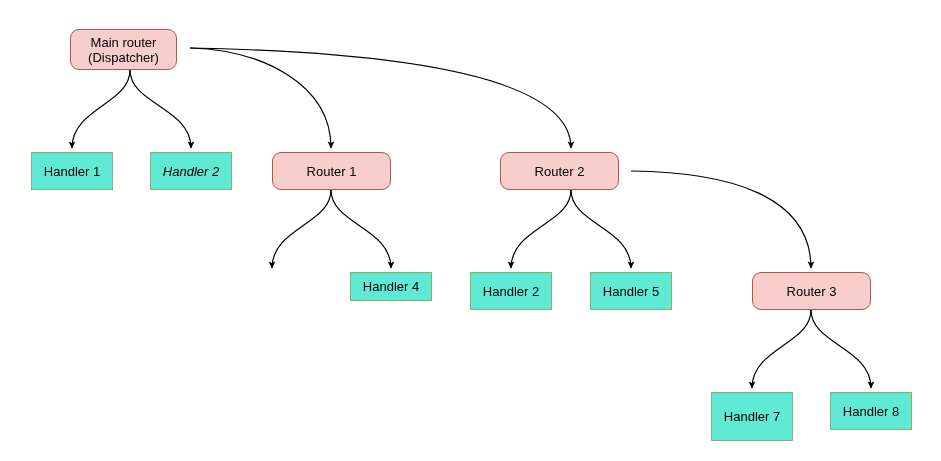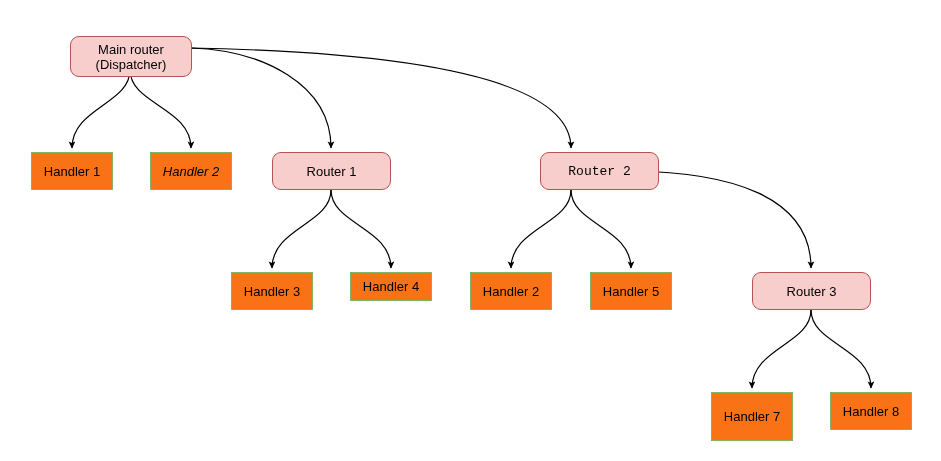--- a/index.html
+++ b/index.html
@@ -36,21 +36,21 @@
     color: #000000;
     z-index: 2;
     white-space: pre-line;
   }
   .node-router {
     background: #f8cecc;
     border: 1px solid #b85450;
     border-radius: 9px;
   }
   .node-handler {
-    background: #f97316;
+    background: #5eead4;
     border: 1px solid #82b366;
     border-radius: 0;
   }
 </style>
 </head>
 <body>
 
 <div id="canvas">
 
   <svg id="edges" viewBox="0 0 941 461" xmlns="http://www.w3.org/2000/svg">
@@ -78,32 +78,31 @@
       <path d="M 571 190 C 571 224 631 228 631 268"></path>
 
       <path d="M 631 171 C 730 172 811 196 811 268"></path>
 
       <path d="M 811 310 C 811 344 752 348 752 388"></path>
 
       <path d="M 811 310 C 811 344 871 348 871 388"></path>
     </g>
   </svg>
 
-  <div class="node node-router" style="left:70px; top:29px; width:122px; height:41px;margin-top:7px;">Main router
+  <div class="node node-router" style="left:70px; top:29px; width:107px; height:41px;">Main router
 (Dispatcher)</div>
 
   <div class="node node-handler" style="left:31px; top:152px; width:82px; height:38px;">Handler 1</div>
 
   <div class="node node-handler" style="left:150px; top:152px; width:82px; height:38px;font-style:italic;">Handler 2</div>
 
   <div class="node node-router" style="left:272px; top:152px; width:119px; height:38px;">Router 1</div>
 
-  <div class="node node-router" style="left:540px; top:152px; width:119px; height:38px;font-family:Liberation Mono, monospace;">Router 2</div>
+  <div class="node node-router" style="left:500px; top:152px; width:119px; height:38px;">Router 2</div>
 
-  <div class="node node-handler" style="left:231px; top:272px; width:82px; height:38px;">Handler 3</div>
 
   <div class="node node-handler" style="left:350px; top:272px; width:82px; height:29px;">Handler 4</div>
 
   <div class="node node-handler" style="left:470px; top:272px; width:82px; height:38px;">Handler 2</div>
 
   <div class="node node-handler" style="left:590px; top:272px; width:82px; height:38px;">Handler 5</div>
 
   <div class="node node-router" style="left:752px; top:272px; width:119px; height:38px;">Router 3</div>
 
   <div class="node node-handler" style="left:711px; top:392px; width:82px; height:49px;">Handler 7</div>

